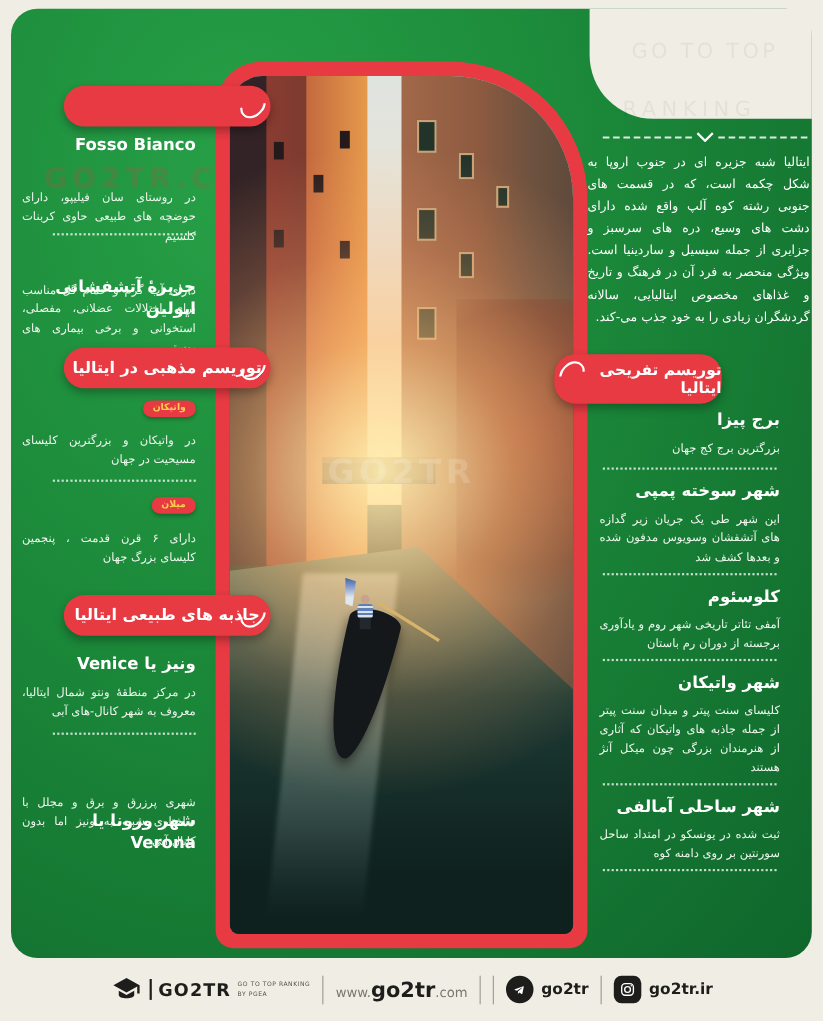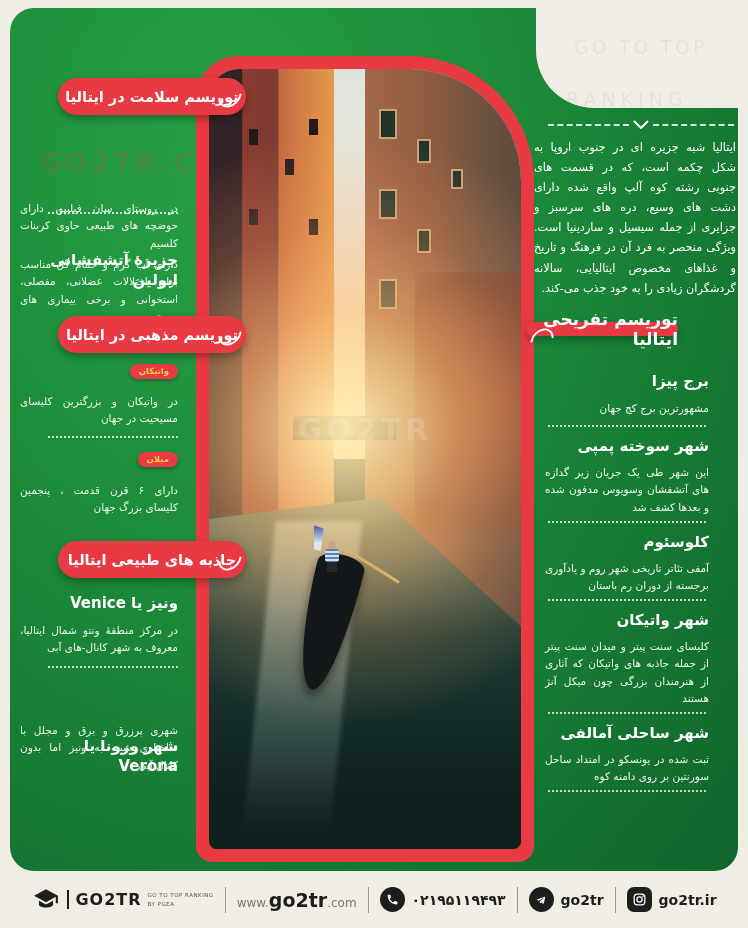--- a/index.html
+++ b/index.html
@@ -76,33 +76,33 @@
     color:#fff; font-weight:bold; font-size:14.5px; direction:rtl;
     display:flex; align-items:center; justify-content:center;
     box-shadow:0 4px 9px rgba(0,0,0,0.3); z-index:6;
   }
   .arc { position:absolute; width:20px; height:26px; border:2.5px solid #fff; border-radius:50%; top:5px; }
   .arc-right { right:6px; border-left-color:transparent; border-top-color:transparent; transform:rotate(45deg); }
   .arc-left { left:6px; border-right-color:transparent; border-bottom-color:transparent; transform:rotate(45deg); }
   .ribbon1 { left:58px; top:78px;  width:188px; }
   .ribbon2 { left:58px; top:316px; width:188px; }
   .ribbon3 { left:58px; top:541px; width:188px; }
-  .ribbon-right { left:526px; top:322px; width:152px; height:14px; font-size:17px; }
+  .ribbon-right { left:504px; top:322px; width:152px; height:45px; font-size:14px; }
   
   .blk { position:absolute; direction:rtl; color:#fff; z-index:4; }
   .heading { font-size:15px; font-weight:bold; line-height:1.3; text-align:right; }
   .heading-latin { font-size:15px; font-weight:bold; direction:ltr; text-align:right; }
   .desc { font-size:10.5px; line-height:1.65; text-align:justify; color:#eef7ee; }
   .dotline { position:absolute; border-top:2px dotted rgba(255,255,255,0.75); z-index:4; }
   .hrow { display:flex; align-items:center; gap:8px; }
   .badge { background:#e83a43; color:#f6cf4e; font-size:8.5px; font-weight:bold;
     padding:2px 9px 3px; border-radius:9px; box-shadow:0 2px 4px rgba(0,0,0,0.3); white-space:nowrap; }
   
   .l-col { left:20px; width:158px; }
-  .b-h-fosso  { top:122px; } .b-d-fosso  { top:172px;margin-top:28px; }
+  .b-h-fosso  { top:122px; } .b-d-fosso  { top:172px; }
   .dl1 { left:48px; top:212px; width:130px; }
   .b-h-iolin  { top:228px;margin-top:23px; } .b-d-iolin  { top:256px; }
   .b-h-peter  { top:364px; } .b-d-peter  { top:393px; }
   .dl2 { left:48px; top:436px; width:130px; }
   .b-h-milan  { top:452px; } .b-d-milan  { top:482px; }
   .b-h-venice { top:594px; } .b-d-venice { top:622px; }
   .dl3 { left:48px; top:666px; width:130px; }
   .b-h-verona { top:694px;margin-top:43px; } .b-d-verona { top:722px; }
   
   .intro { left:534px; top:138px; width:202px; font-size:11.3px; line-height:1.78; text-align:justify; font-weight:500; }
@@ -180,25 +180,25 @@
     <div class="oar"></div>
     <div class="gondolier">
       <div class="head"></div>
         <div class="shirt"></div>
         <div class="pants"></div>
     </div>
   </div>
 </div>
 
 <div class="ribbon ribbon1">
-  <span>توریسم سلامت در ایتالیا</span>
   <span class="arc arc-right"></span>
 </div>
 
 <div class="blk l-col b-h-fosso">
+  <div class="heading-latin">Fosso  Bianco</div>
 </div>
 <div class="blk l-col desc b-d-fosso">در روستای سان فیلیپو، دارای حوضچه های طبیعی حاوی کربنات کلسیم</div>
 <div class="dotline dl1"></div>
 
 <div class="blk l-col b-h-iolin">
   <div class="heading">جزیرهٔ آتشفشانی ایولین</div>
 </div>
 <div class="blk l-col desc b-d-iolin">دارای آب گرم و حمام گل مناسب برای اختلالات عضلانی، مفصلی، استخوانی و برخی بیماری های پوستی</div>
 
 <div class="ribbon ribbon2">
@@ -238,21 +238,21 @@
 <div class="blk l-col desc b-d-verona">شهری پرزرق و برق و مجلل با ساختاری شبیه به ونیز اما بدون کانال آبی</div>
 
 <div class="blk intro">ایتالیا شبه جزیره ای در جنوب اروپا به شکل چکمه است، که در قسمت های جنوبی رشته کوه آلپ واقع شده دارای دشت های وسیع، دره های سرسبز و جزایری از جمله سیسیل و ساردینیا است. ویژگی منحصر به فرد آن در فرهنگ و تاریخ و غذاهای مخصوص ایتالیایی، سالانه گردشگران زیادی را به خود جذب می-کند.</div>
 
 <div class="ribbon ribbon-right">
   <span class="arc arc-left"></span>
   <span>توریسم تفریحی ایتالیا</span>
 </div>
 
 <div class="blk r-col heading b-rh1">برج پیزا</div>
-<div class="blk r-col desc b-rd1">مشهورترین برج کج جهان</div>
+<div class="blk r-col desc b-rd1">بزرگترین برج کج جهان</div>
 <div class="dotline rdl1"></div>
 
 <div class="blk r-col heading b-rh2">شهر سوخته پمپی</div>
 <div class="blk r-col desc b-rd2">این شهر طی یک جریان زیر گدازه های آتشفشان وسویوس مدفون شده و بعدها کشف شد</div>
 <div class="dotline rdl2"></div>
 
 <div class="blk r-col heading b-rh3">کلوسئوم</div>
 <div class="blk r-col desc b-rd3">آمفی تئاتر تاریخی شهر روم و یادآوری برجسته از دوران رم باستان</div>
 <div class="dotline rdl3"></div>
 
@@ -276,28 +276,20 @@
       <span>BY PGEA</span>
     </span>
   </div>
   <div class="sep"></div>
   <div class="site">
     <span>www.</span>
       <b>go2tr</b>
       <span>.com</span>
   </div>
   <div class="sep"></div>
-  <div class="contact">
-    <span class="icon-circle">
-      <svg width="13" height="13" viewBox="0 0 24 24">
-          <path fill="#fff" d="M6.62 10.79c1.44 2.83 3.76 5.14 6.59 6.59l2.2-2.2c.27-.27.67-.36 1.02-.24 1.12.37 2.33.57 3.57.57.55 0 1 .45 1 1V20c0 .55-.45 1-1 1-9.39 0-17-7.61-17-17 0-.55.45-1 1-1h3.5c.55 0 1 .45 1 1 0 1.25.2 2.45.57 3.57.11.35.03.74-.25 1.02l-2.2 2.2z"></path>
-        </svg>
-    </span>
-    <span>۰۲۱۹۵۱۱۹۴۹۳</span>
-  </div>
   <div class="sep"></div>
   <div class="contact">
     <span class="icon-circle">
       <svg width="13" height="13" viewBox="0 0 24 24">
           <path fill="#fff" d="M9.04 15.51 8.9 19.2c.37 0 .53-.16.73-.35l1.75-1.68 3.63 2.66c.67.37 1.14.17 1.32-.62l2.39-11.2c.24-.98-.36-1.42-1-1.18L3.9 11.87c-.96.37-.95.91-.17 1.15l3.6 1.12 8.35-5.27c.39-.26.75-.12.46.14z"></path>
         </svg>
     </span>
     <span>go2tr</span>
   </div>
   <div class="sep"></div>

